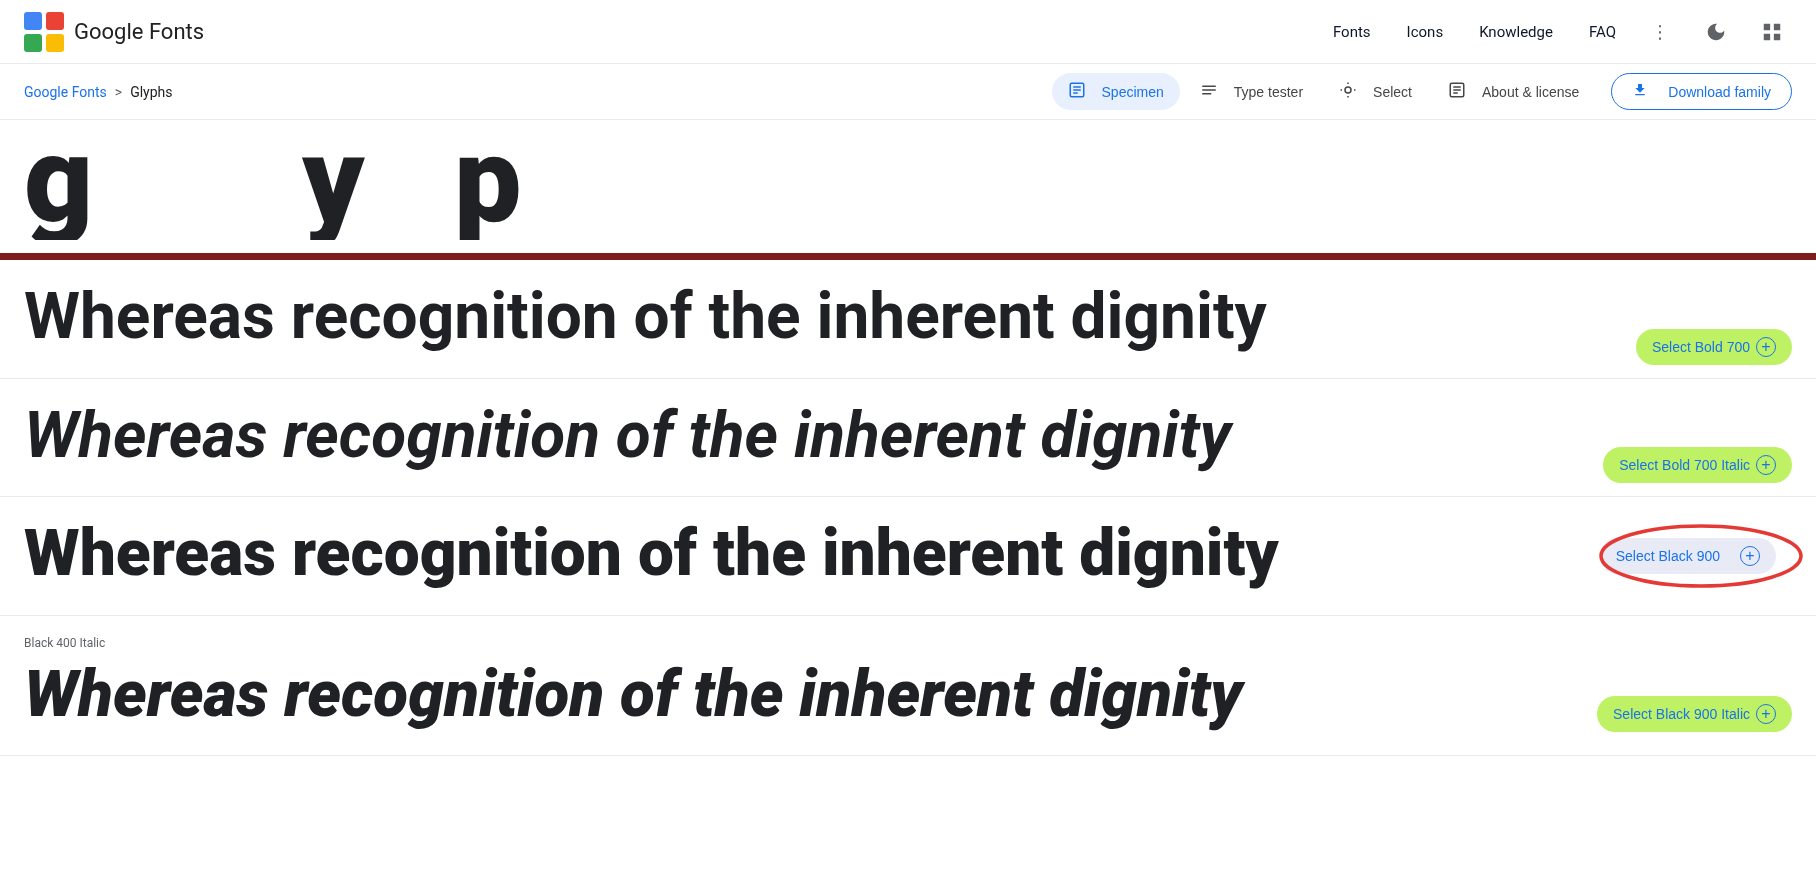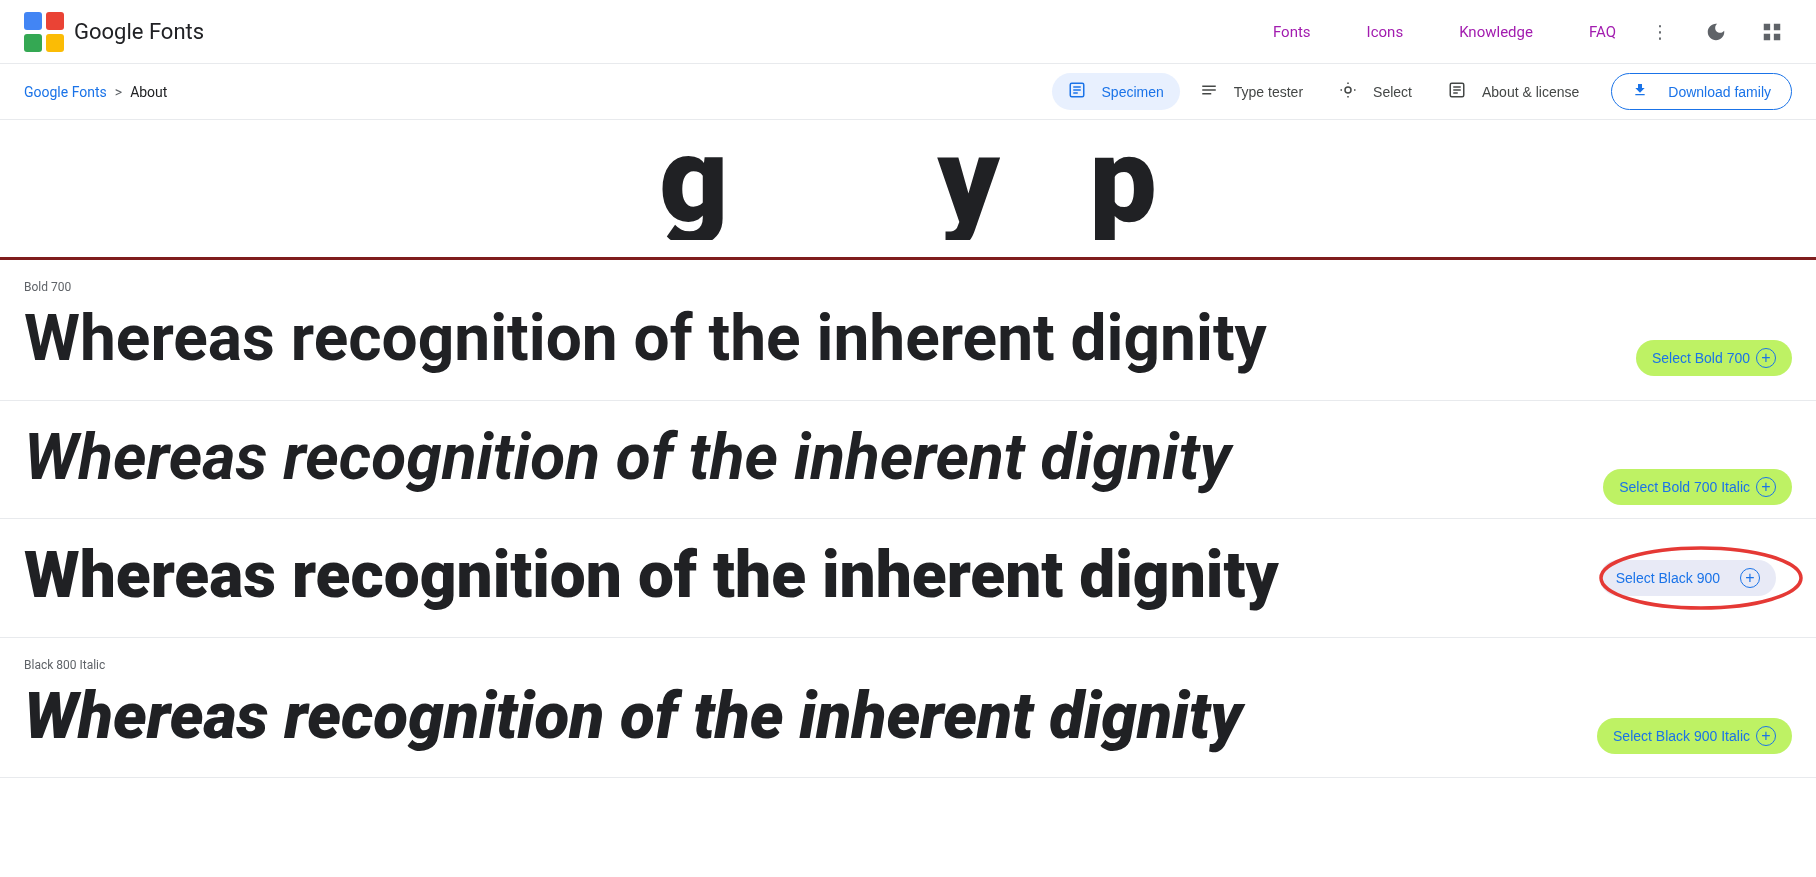--- a/index.html
+++ b/index.html
@@ -33,24 +33,23 @@
       color: #202124;
       letter-spacing: 0;
     }
     .nav-links {
       display: flex;
       align-items: center;
       gap: 36px;
     }
     .nav-link {
       font-size: 15px;
-      color: #a21caf;
+      color: #0f172a;
       text-decoration: none;
       cursor: pointer;
-      margin-left: 20px;
     }
     .nav-icons {
       display: flex;
       align-items: center;
       gap: 16px;
       margin-left: 24px;
     }
     .nav-icon-btn {
       width: 40px;
       height: 40px;
@@ -126,24 +125,23 @@
     }
 
     
     .content {
       padding: 0;
     }
 
     
     .partial-row {
       padding: 20px 24px 16px;
-      border-bottom: 3px solid #7f1d1d;
+      border-bottom: 7px solid #7f1d1d;
       overflow: hidden;
       height: 140px;
-      text-align: center;
     }
     .partial-text {
       font-size: 96px;
       font-weight: 900;
       color: #202124;
       line-height: 1.1;
       margin-top: -20px;
     }
 
     
@@ -255,21 +253,21 @@
         <path d="M3 3h7v7H3zm11 0h7v7h-7zM3 14h7v7H3zm11 0h7v7h-7z"></path>
       </svg>
     </button>
   </div>
 </nav>
 
 <div class="sub-nav">
   <div class="breadcrumb">
     <a style="color:#1a73e8; text-decoration:none;">Google Fonts</a>
     <span class="breadcrumb-separator">&gt;</span>
-    <span class="breadcrumb-current">About</span>
+    <span class="breadcrumb-current">Glyphs</span>
   </div>
 
   <div class="sub-nav-tabs">
     <button class="sub-tab active">
       <span>
         <svg width="18" height="18" viewBox="0 0 24 24" fill="#1a73e8">
             <rect x="3" y="3" width="18" height="18" rx="2" stroke="#1a73e8" stroke-width="2" fill="none"></rect>
             <line x1="7" y1="8" x2="17" y2="8" stroke="#1a73e8" stroke-width="2"></line>
             <line x1="7" y1="12" x2="17" y2="12" stroke="#1a73e8" stroke-width="2"></line>
             <line x1="7" y1="16" x2="13" y2="16" stroke="#1a73e8" stroke-width="2"></line>
@@ -327,21 +325,20 @@
 
 <div class="content">
 
   <div class="partial-row">
     <div class="partial-text" style="font-size:120px; font-weight:900; color:#202124; line-height:1; overflow:hidden;">
       g&nbsp;&nbsp;&nbsp;&nbsp;&nbsp;&nbsp;&nbsp;y&nbsp;&nbsp;&nbsp;p
     </div>
   </div>
 
   <div class="font-row">
-    <div class="font-label">Bold 700</div>
     <div class="font-display weight-700">Whereas recognition of the inherent dignity</div>
     <button class="select-btn">
       <span>Select Bold 700</span>
       <span class="plus-icon">+</span>
     </button>
   </div>
 
   <div class="font-row">
     <div class="font-display weight-700-italic">Whereas recognition of the inherent dignity</div>
     <button class="select-btn">
@@ -357,21 +354,21 @@
       <span class="plus-icon">+</span>
     </button>
 
     <svg style="position:absolute; right:10px; top:50%; transform:translateY(-50%); pointer-events:none;" width="210" height="70" viewBox="0 0 210 70">
       <ellipse cx="105" cy="35" rx="100" ry="30" fill="none" stroke="#e53935" stroke-width="3.5" stroke-dasharray="none" style="stroke-linecap:round;"></ellipse>
 
     </svg>
   </div>
 
   <div class="font-row">
-    <div class="font-label">Black 800 Italic</div>
+    <div class="font-label">Black 400 Italic</div>
     <div class="font-display weight-900-italic">Whereas recognition of the inherent dignity</div>
     <button class="select-btn">
       <span>Select Black 900 Italic</span>
       <span class="plus-icon">+</span>
     </button>
   </div>
 
 </div>
 
 </body></html>

